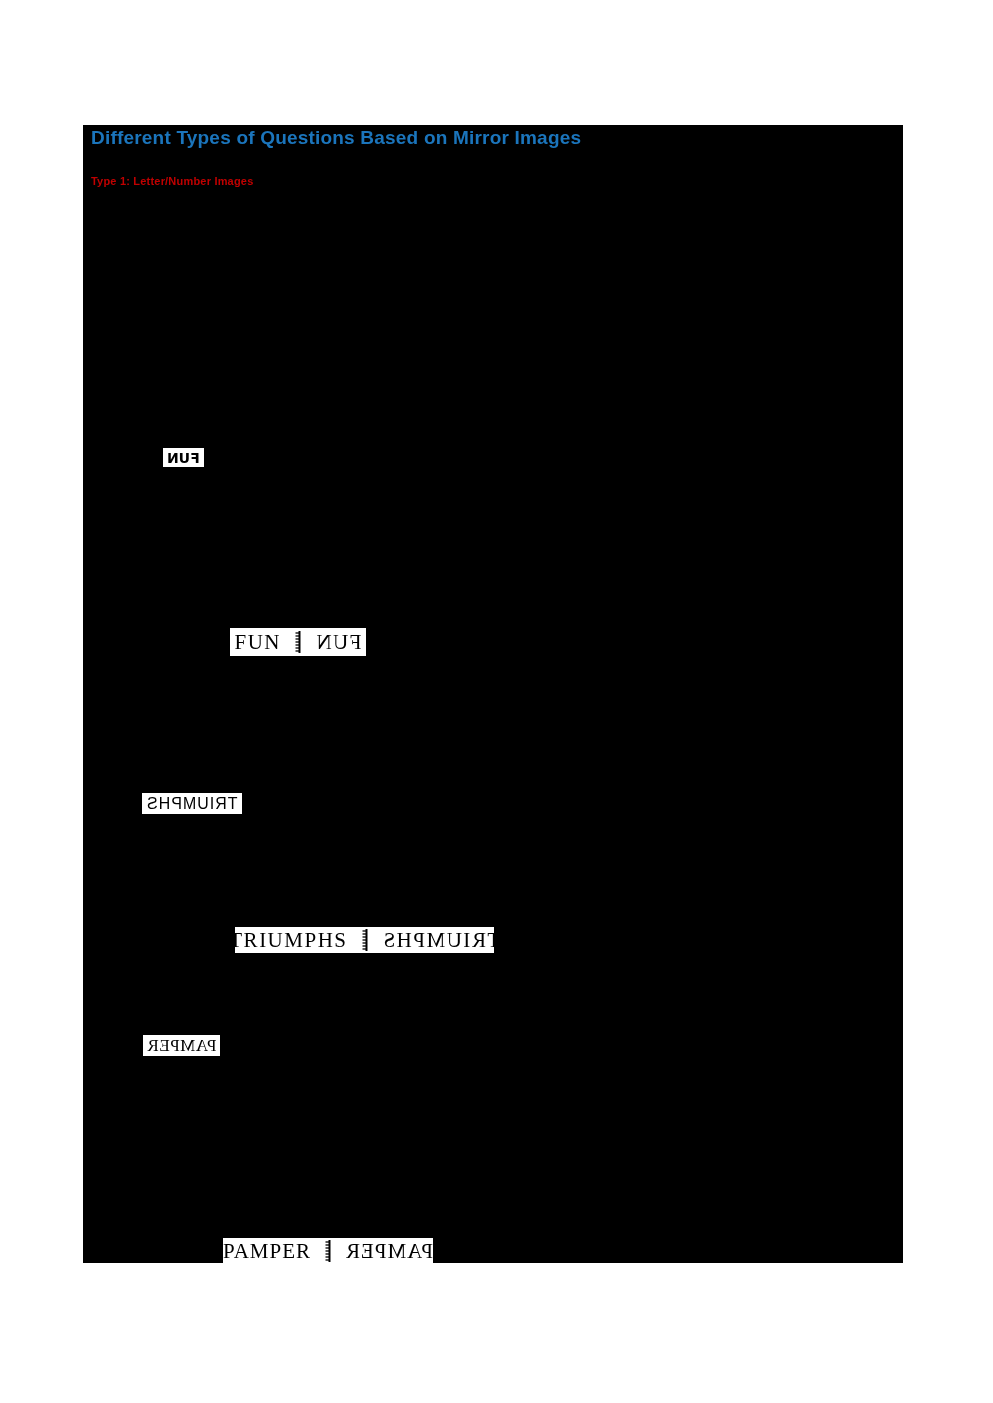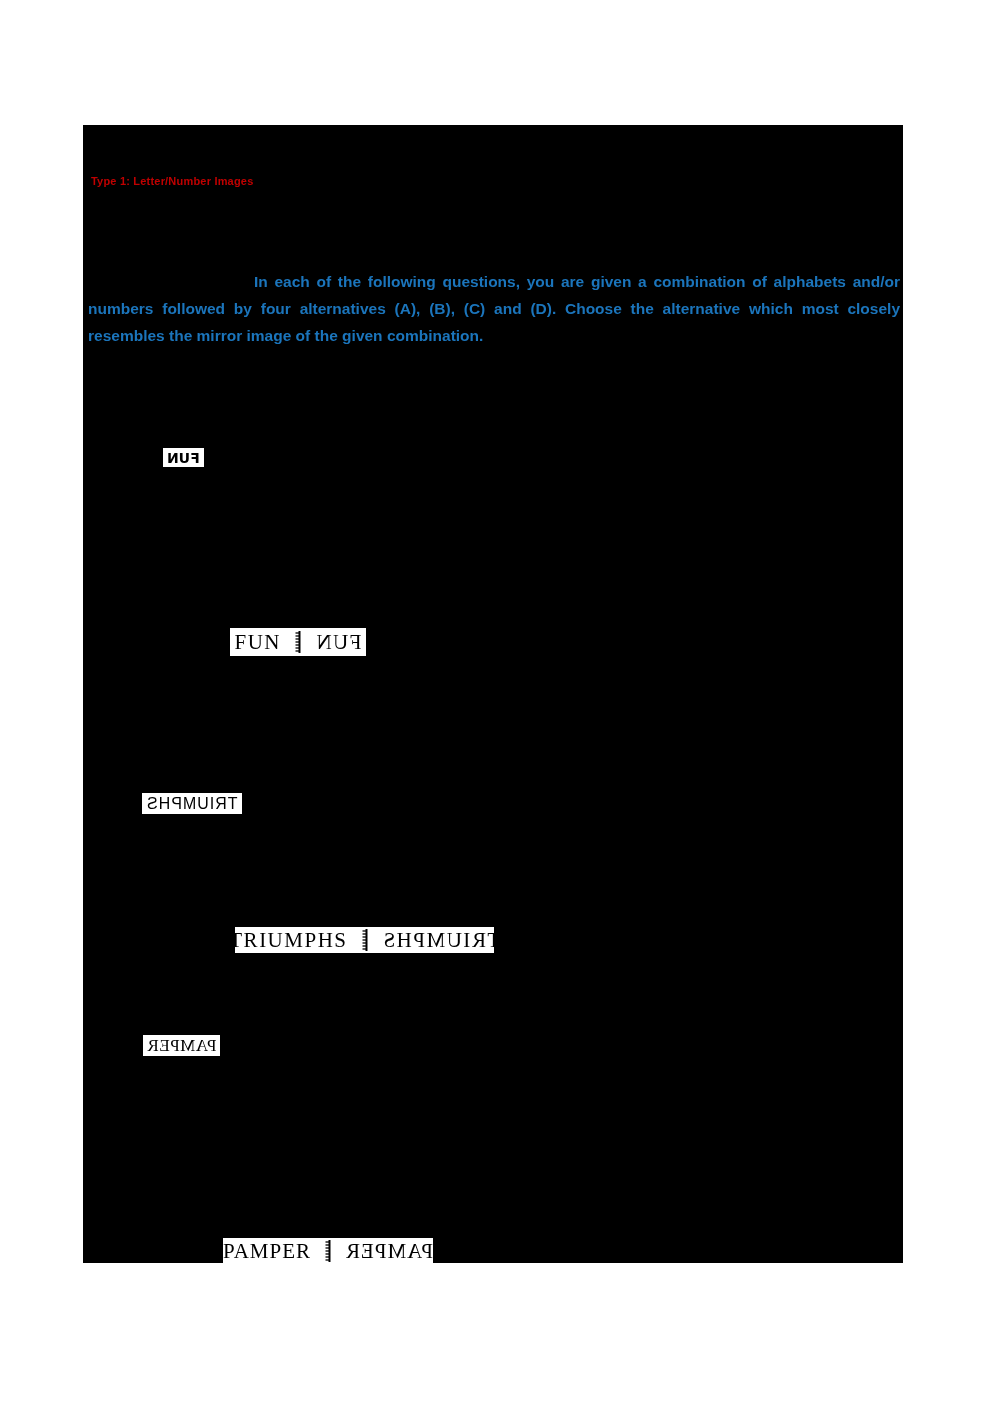--- a/index.html
+++ b/index.html
@@ -54,24 +54,24 @@
   .a-triumphs{left:152px;top:802px;width:259px;height:26px;font-size:21px;letter-spacing:1.5px;}
   .a-pamper{left:140px;top:1113px;width:210px;height:26px;font-size:21px;letter-spacing:1px;}
   .mirrored{display:inline-block;transform:scaleX(-1);}
   .mirror-line{display:inline-block;line-height:0;}
 </style>
 </head>
 <body>
 
 <div class="sheet">
 
+  <div class="page-title">Different Types of Questions Based on Mirror Images</div>
 
   <div class="type-heading">Type 1: Letter/Number Images</div>
 
-  <div class="directions">In each of the following questions, you are given a combination of alphabets and/or numbers followed by four alternatives (A), (B), (C) and (D). Choose the alternative which most closely resembles the mirror image of the given combination.</div>
 
   <div class="wordbox q-box q-fun">
     <span class="mirrored">FUN</span>
   </div>
 
   <div class="wordbox a-box a-fun">
     <span>FUN</span>
     <span class="mirror-line">
       <svg width="8" height="22" viewBox="0 0 8 22">
         <line x1="5.5" y1="0" x2="5.5" y2="22" stroke="#000" stroke-width="2"></line>

